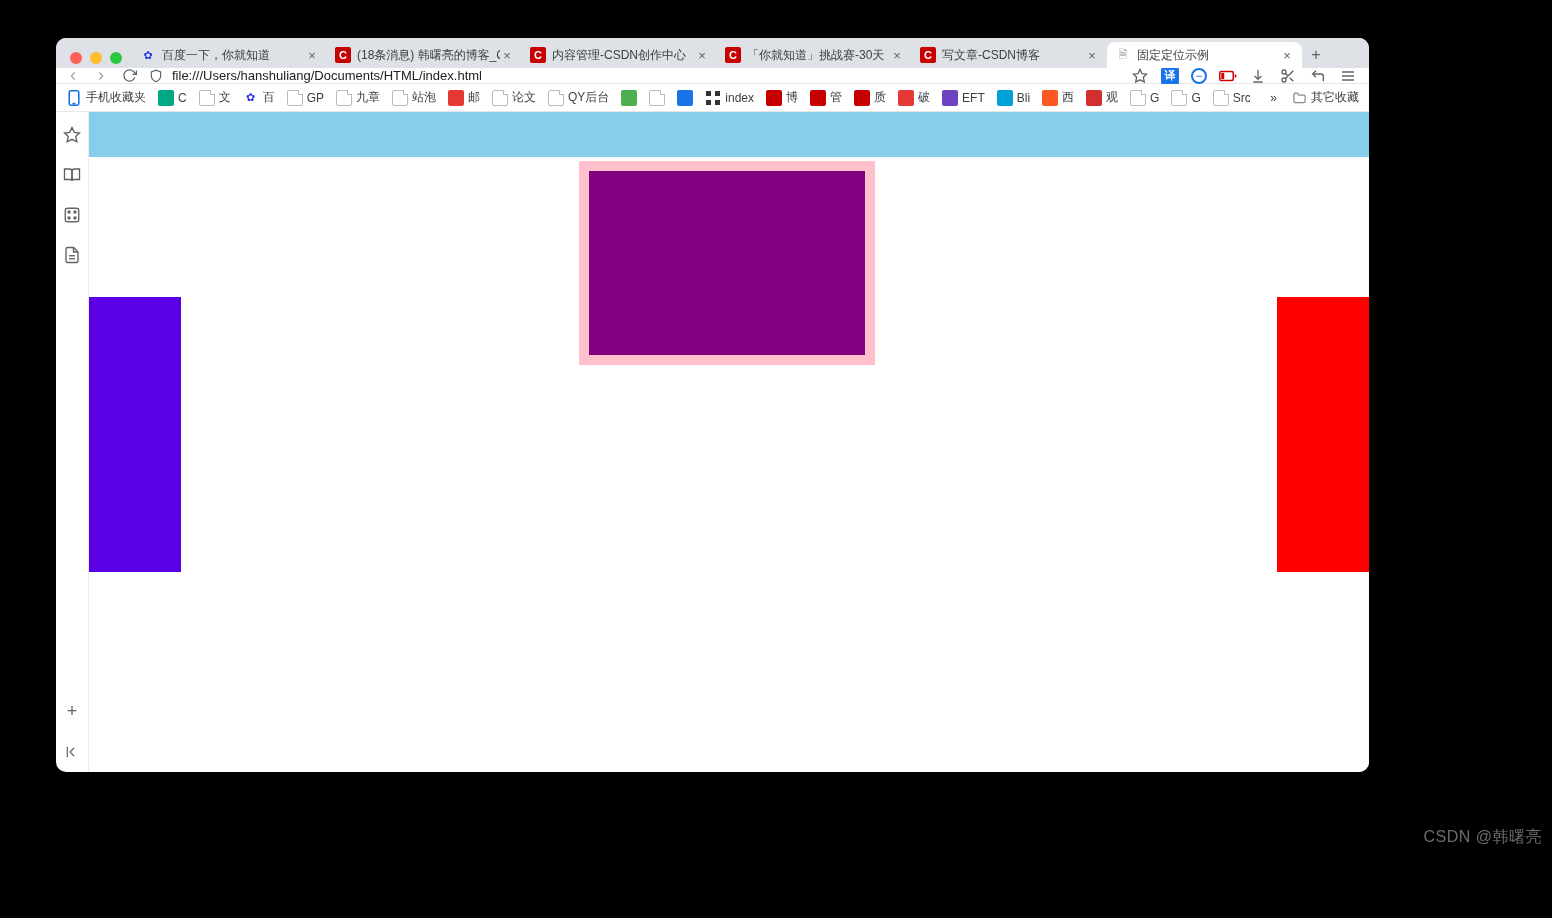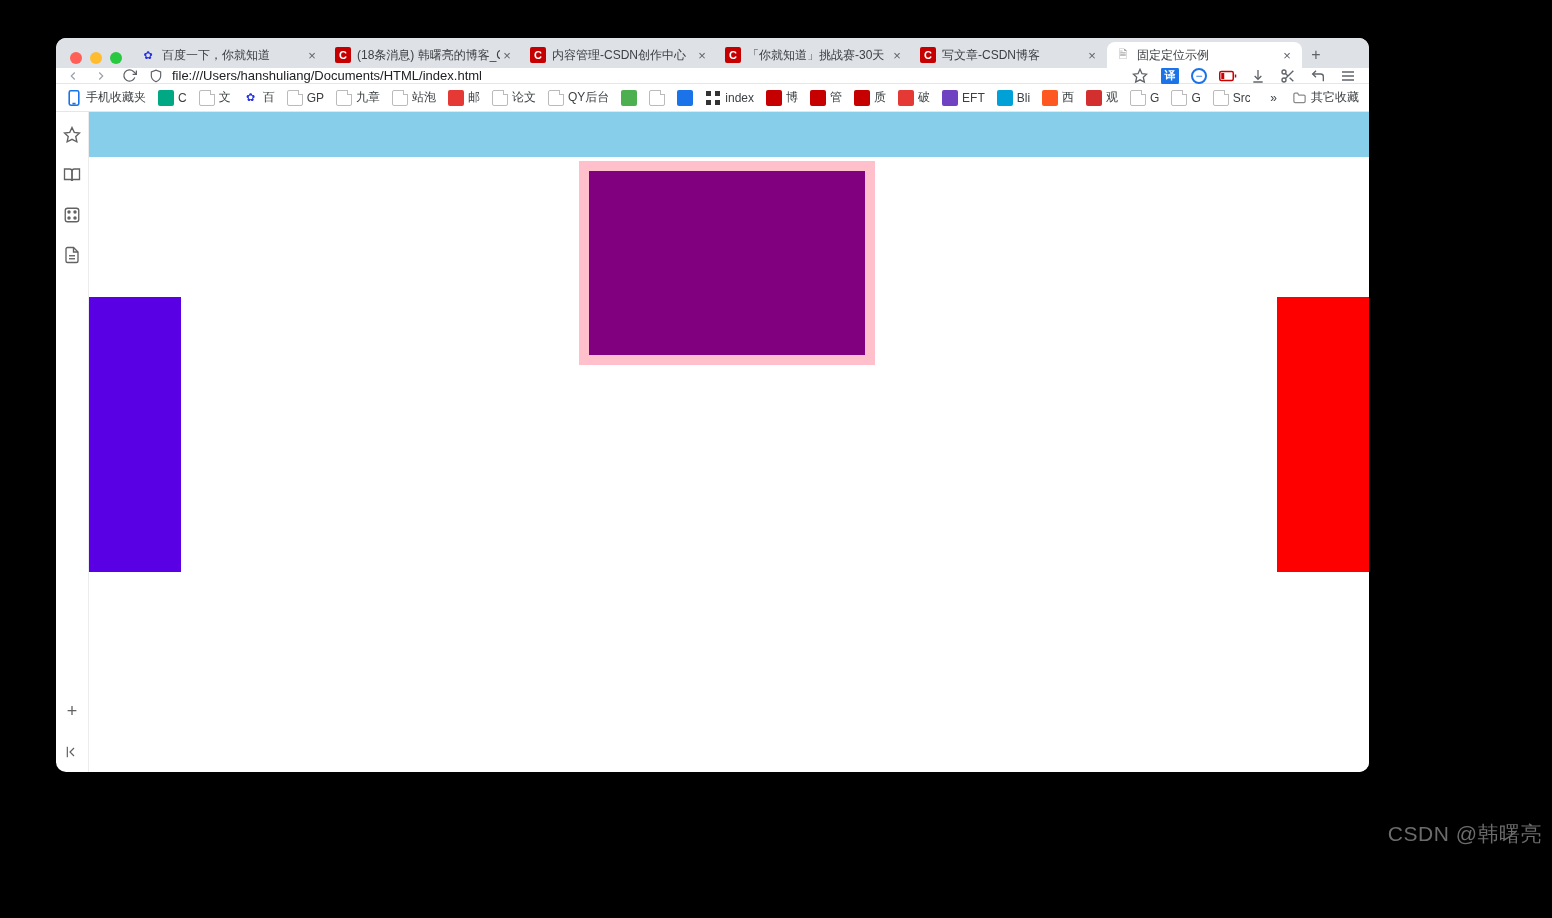--- a/index.html
+++ b/index.html
@@ -120,21 +120,21 @@
   }
   .redbox{
     position:absolute; right:0; top:185px;
     width:92px; height:275px; background:#ff0000;
   }
 
   .watermark{
     position:absolute;
     right:10px; bottom:70px;
     color:#6c6c6c;
-    font-size: 21px;
+    font-size: 16px;
     letter-spacing: .5px;
   }
 
   svg{display:block;}
 </style>
 </head>
 <body>
 
 <div class="window">
 

